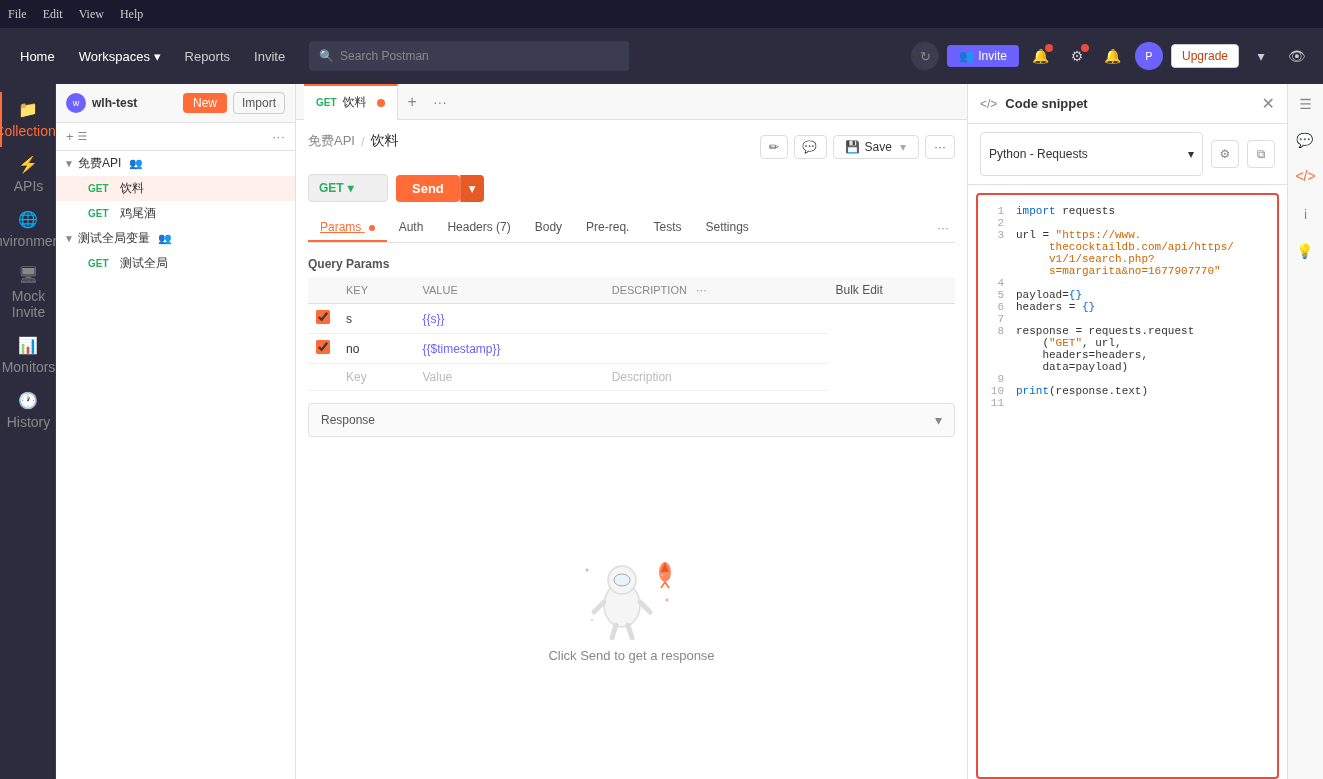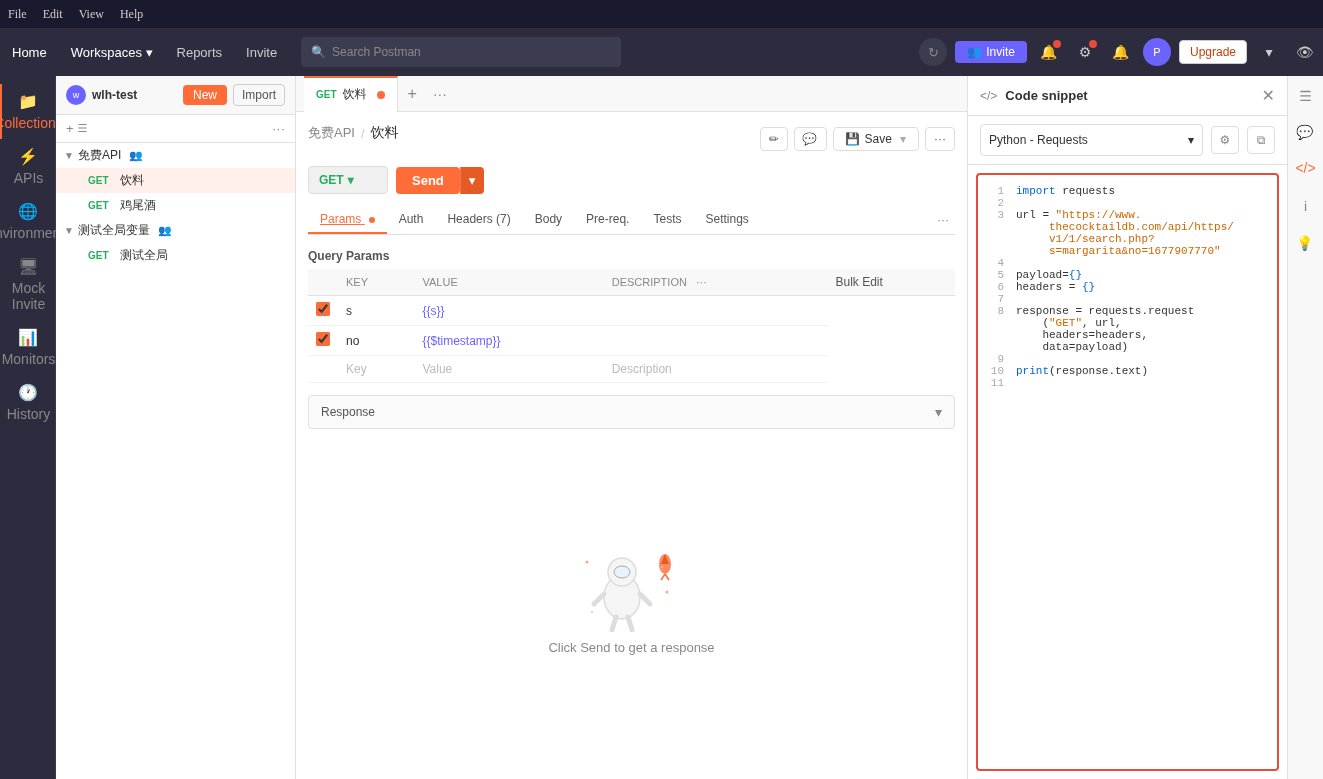--- a/index.html
+++ b/index.html
@@ -3,21 +3,21 @@
   <meta charset="utf-8">
   <style>
     * { box-sizing: border-box; margin: 0; padding: 0; }
     body { font-family: -apple-system, BlinkMacSystemFont, 'Segoe UI', sans-serif; font-size: 12px; background: #fff; overflow: hidden; }
 
     
     .menu-bar { display: flex; align-items: center; height: 28px; background: #1a1a2e; color: #ccc; padding: 0 8px; gap: 16px; }
     .menu-bar span { font-size: 12px; cursor: pointer; color: #ccc; font-family: Liberation Serif, serif; }
 
     
-    .top-nav { display: flex; align-items: center; height: 48px; background: #2c2c3e; padding: 0 4px; gap: 8px; }
+    .top-nav { display: flex; align-items: center; height: 56px; background: #2c2c3e; padding: 0 12px; gap: 8px; }
     .top-nav .home-btn { color: #fff; font-size: 13px; padding: 4px 8px; border-radius: 4px; cursor: pointer; }
     .top-nav .workspaces-btn { display: flex; align-items: center; color: #fff; font-size: 13px; padding: 4px 8px; border-radius: 4px; cursor: pointer; gap: 4px; }
     .top-nav .reports-btn, .top-nav .explore-btn { color: #ccc; font-size: 13px; padding: 4px 8px; border-radius: 4px; cursor: pointer; }
     .search-bar { flex: 1; max-width: 320px; background: #3c3c50; border: none; border-radius: 4px; height: 30px; display: flex; align-items: center; padding: 0 10px; color: #999; cursor: text; margin-left: 8px; }
     .search-bar span { font-size: 12px; color: #888; }
     .top-nav-right { display: flex; align-items: center; gap: 8px; margin-left: auto; }
     .sync-icon { width: 28px; height: 28px; border-radius: 50%; background: #3c3c50; display: flex; align-items: center; justify-content: center; cursor: pointer; }
     .invite-btn { background: #6c63ff; color: #fff; border: none; border-radius: 4px; padding: 4px 12px; font-size: 12px; cursor: pointer; display: flex; align-items: center; gap: 4px; }
     .icon-btn { width: 28px; height: 28px; border-radius: 4px; background: transparent; border: none; cursor: pointer; color: #ccc; display: flex; align-items: center; justify-content: center; font-size: 14px; position: relative; }
     .badge { position: absolute; top: 2px; right: 2px; width: 8px; height: 8px; background: #e74c3c; border-radius: 50%; }
@@ -113,21 +113,21 @@
     .right-panel { width: 320px; background: #fff; border-left: 1px solid #e0e0e0; display: flex; flex-direction: column; }
     .right-panel-icons { width: 36px; background: #f8f8f8; border-left: 1px solid #e0e0e0; display: flex; flex-direction: column; align-items: center; padding: 8px 0; gap: 12px; }
     .right-panel-icon { color: #888; font-size: 14px; cursor: pointer; padding: 4px; }
     .right-panel-icon.active { color: #ff6c37; }
 
     
     .code-snippet-header { display: flex; align-items: center; padding: 10px 12px; border-bottom: 1px solid #e0e0e0; gap: 8px; }
     .code-snippet-title { font-size: 13px; font-weight: 600; color: #333; flex: 1; }
     .code-snippet-close { cursor: pointer; color: #888; font-size: 16px; }
     .code-snippet-toolbar { display: flex; align-items: center; padding: 8px 12px; border-bottom: 1px solid #e0e0e0; gap: 8px; }
-    .lang-select { flex: 1; border: 1px solid #ddd; border-radius: 4px; padding: 8px 8px; font-size: 12px; color: #333; background: #fff; cursor: pointer; display: flex; align-items: flex-start; justify-content: space-between; gap: 27px; }
+    .lang-select { flex: 1; border: 1px solid #ddd; border-radius: 4px; padding: 14px 8px; font-size: 12px; color: #333; background: #fff; cursor: pointer; display: flex; align-items: flex-start; justify-content: space-between; gap: 27px; }
     .gear-btn { width: 28px; height: 28px; border: 1px solid #ddd; border-radius: 4px; background: #fff; cursor: pointer; display: flex; align-items: center; justify-content: center; color: #888; }
     .copy-btn { width: 28px; height: 28px; border: 1px solid #ddd; border-radius: 4px; background: #fff; cursor: pointer; display: flex; align-items: center; justify-content: center; color: #888; }
     .code-body { flex: 1; padding: 10px; font-family: 'Courier New', monospace; font-size: 11px; overflow-y: auto; background: #fff; border: 2px solid #e74c3c; margin: 8px; border-radius: 4px; }
     .code-line { display: flex; gap: 12px; }
     .line-num { color: #aaa; min-width: 16px; text-align: right; user-select: none; }
     .line-content { color: #333; white-space: pre; }
     .c-keyword { color: #0066cc; }
     .c-string { color: #cc6600; }
 
     .scroll-container { overflow-y: auto; flex: 1; }

